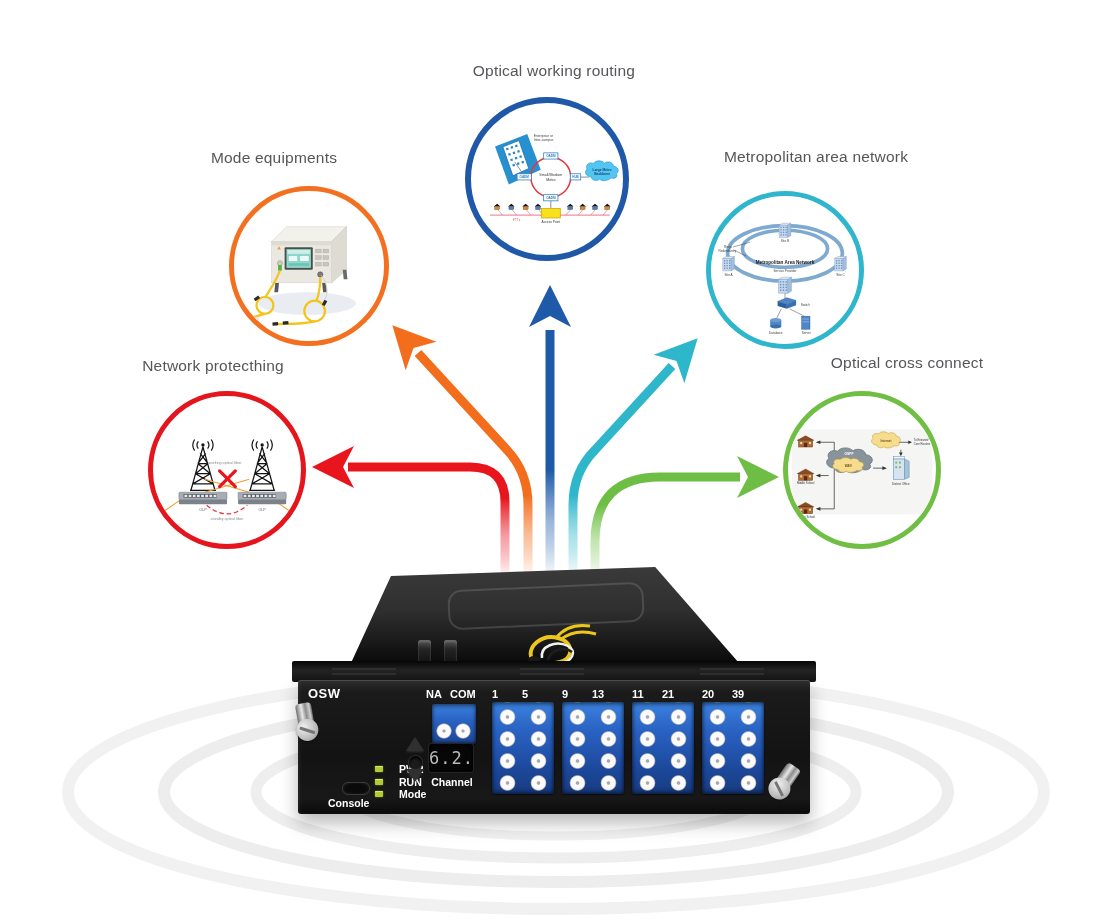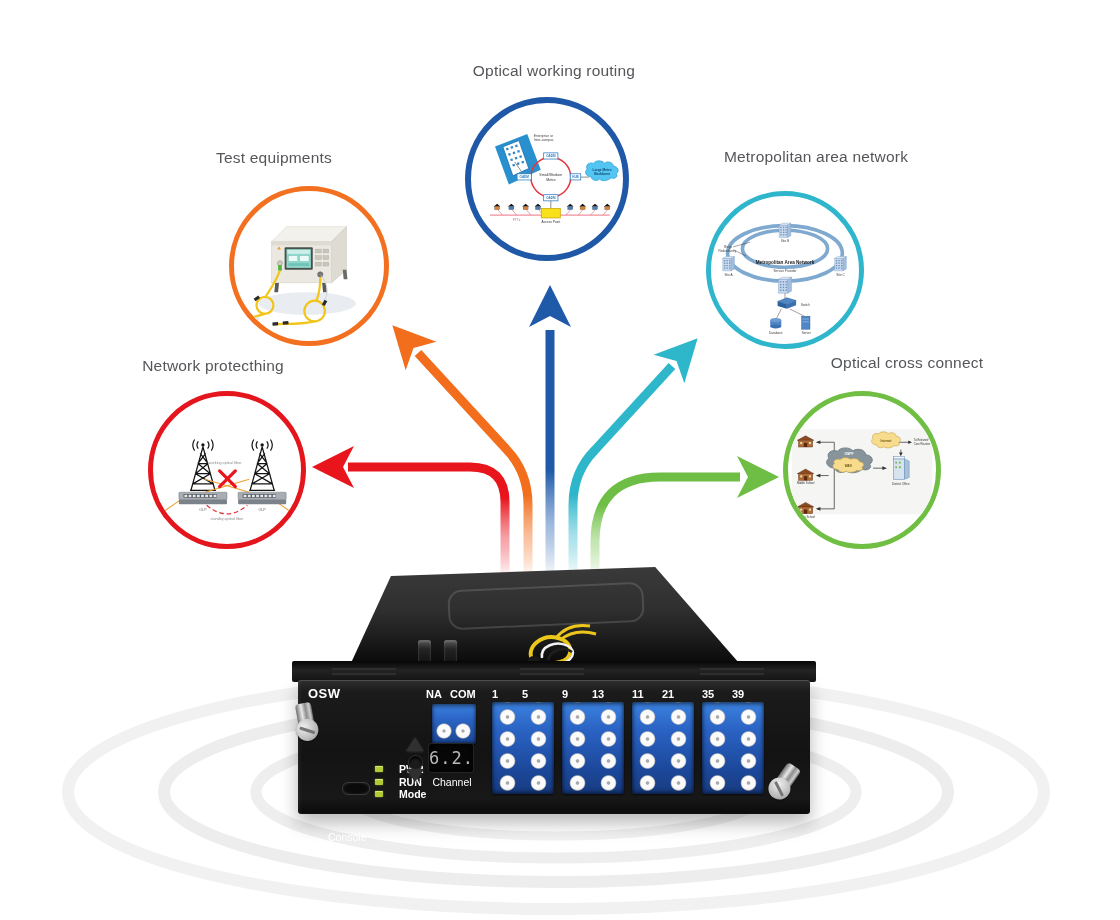--- a/index.html
+++ b/index.html
@@ -46,36 +46,36 @@
        box-shadow:inset 0 2px 4px rgba(0,0,0,.55), inset 0 -2px 4px rgba(0,0,0,.45), 0 1px 2px rgba(0,0,0,.6);}
   .nacom{position:absolute;left:134px;top:24px;width:44px;height:40px;border-radius:3px;
        background-image:
          radial-gradient(circle at 12px 27px,#a9a9a9 0 1.2px,#fbfbfb 2px 6.4px,#c4c4c4 7px,rgba(0,0,0,0) 8px),
          radial-gradient(circle at 31px 27px,#a9a9a9 0 1.2px,#fbfbfb 2px 6.4px,#c4c4c4 7px,rgba(0,0,0,0) 8px),
          linear-gradient(180deg,#3b82e0 0%,#2a63c4 40%,#1b4694 100%);
        box-shadow:inset 0 2px 4px rgba(0,0,0,.55), inset 0 -2px 3px rgba(0,0,0,.4), 0 1px 2px rgba(0,0,0,.6);}
   .display{position:absolute;left:131px;top:64px;width:44px;height:28px;border-radius:3px;background:#070707;
        box-shadow:inset 0 0 6px #000,0 0 0 1px #242424;color:#b9b9b9;
        font-family:"DejaVu Sans Mono",monospace;font-size:17px;line-height:28px;text-align:center;letter-spacing:1px;}
-  .display-label{position:absolute;left:124px;top:96px;width:60px;text-align:center;color:#fff;font-weight:normal;font-size:10.5px;}
+  .display-label{position:absolute;left:124px;top:96px;width:60px;text-align:center;color:#fff;font-weight:bold;font-size:10.5px;}
   .led-row{position:absolute;left:77px;height:10px;}
   .led-sq{position:absolute;left:0;top:2px;width:8px;height:6px;background:#b2ca33;border-radius:1px;
        box-shadow:0 0 2px #72901e, inset 0 1px 0 #d8e87a;}
   .led-label{position:absolute;left:12px;top:-1px;color:#fff;font-weight:bold;font-size:10.5px;padding-left:12px;}
   .tri-up{position:absolute;left:108px;top:57px;width:0;height:0;border-left:9px solid transparent;
        border-right:9px solid transparent;border-bottom:14px solid #303030;
        filter:drop-shadow(0 1px 1px rgba(255,255,255,.12));}
   .knob{position:absolute;left:111px;top:76px;width:13px;height:13px;border-radius:50%;background:#1c1c1c;
        box-shadow:inset 0 2px 3px #000,0 0 0 1px #2e2e2e;}
   .tri-down{position:absolute;left:108px;top:89px;width:0;height:0;border-left:9px solid transparent;
        border-right:9px solid transparent;border-top:13px solid #303030;
        filter:drop-shadow(0 1px 1px rgba(255,255,255,.12));}
   .console-port{position:absolute;left:44px;top:102px;width:28px;height:13px;border-radius:6px;
        background:radial-gradient(ellipse at center,#0a0a0a 55%,#262626);border:1.5px solid #3a3a3a;box-sizing:border-box;}
-  .console-label{position:absolute;left:30px;top:117px;width:58px;text-align:left;color:#fff;font-weight:normal;font-size:10.5px;margin-top:34px;}
+  .console-label{position:absolute;left:30px;top:117px;width:58px;text-align:left;color:#fff;font-weight:bold;font-size:10.5px;}
   .screw{position:absolute;width:24px;height:38px;}
   .screw .shaft{position:absolute;left:4px;top:0;width:16px;height:28px;border-radius:4px;
        background:linear-gradient(90deg,#6f6f6f,#e8e8e8 35%,#8d8d8d 60%,#cfcfcf 85%,#5f5f5f);}
   .screw .head{position:absolute;left:1px;top:16px;width:22px;height:22px;border-radius:50%;
        background:radial-gradient(circle at 35% 35%,#f0f0f0,#bcbcbc 60%,#868686);box-shadow:0 1px 2px rgba(0,0,0,.5);}
   .screw .slot{position:absolute;left:4px;top:26px;width:16px;height:2.5px;background:#757575;border-radius:1px;transform:rotate(28deg);}
   .screw-left{left:294px;top:703px;transform:rotate(-10deg);}
   .screw-right{left:772px;top:763px;transform:rotate(35deg);}
 </style>
 </head>
@@ -236,21 +236,21 @@
       </div>
 
       <span class="ch-num" style="left:128px">NA</span>
       <span class="ch-num" style="left:152px">COM</span>
       <span class="ch-num" style="left:194px">1</span>
       <span class="ch-num" style="left:224px">5</span>
       <span class="ch-num" style="left:264px">9</span>
       <span class="ch-num" style="left:294px">13</span>
       <span class="ch-num" style="left:334px">11</span>
       <span class="ch-num" style="left:364px">21</span>
-      <span class="ch-num" style="left:404px">35</span>
+      <span class="ch-num" style="left:404px">20</span>
       <span class="ch-num" style="left:434px">39</span>
 
       <div class="nacom"></div>
       <div class="lc-block" style="left:194px"></div>
       <div class="lc-block" style="left:264px"></div>
       <div class="lc-block" style="left:334px"></div>
       <div class="lc-block" style="left:404px"></div>
 
       <div class="display">6.2.</div>
       <div class="display-label">Channel</div>
@@ -502,18 +502,18 @@
       <text x="136" y="52.5" font-size="3" fill="#333">Core Routers</text>
       <use href="#school-shape" transform="translate(10,43) scale(0.9)"></use>
       <use href="#school-shape" transform="translate(10,79) scale(0.9)"></use>
       <use href="#school-shape" transform="translate(10,115) scale(0.9)"></use>
       <text x="19" y="95.5" font-size="3" fill="#333" text-anchor="middle">Middle School</text>
       <text x="19" y="131.5" font-size="3" fill="#333" text-anchor="middle">Primary School</text>
     </svg>
   </div>
 
   <div class="callout-title" style="left:554px;top:62px">Optical working routing</div>
-  <div class="callout-title" style="left:274px;top:149px">Test equipments</div>
+  <div class="callout-title" style="left:274px;top:149px">Mode equipments</div>
   <div class="callout-title" style="left:816px;top:148px">Metropolitan area network</div>
   <div class="callout-title" style="left:213px;top:357px">Network protecthing</div>
   <div class="callout-title" style="left:907px;top:354px">Optical cross connect</div>
 
 </div>
 
 </body></html>

